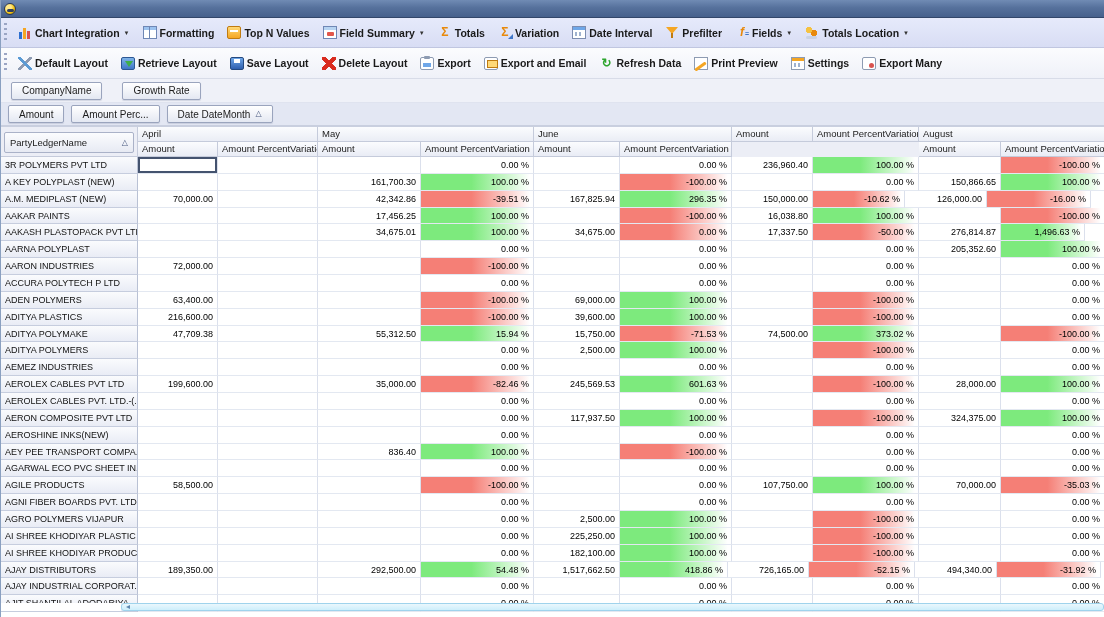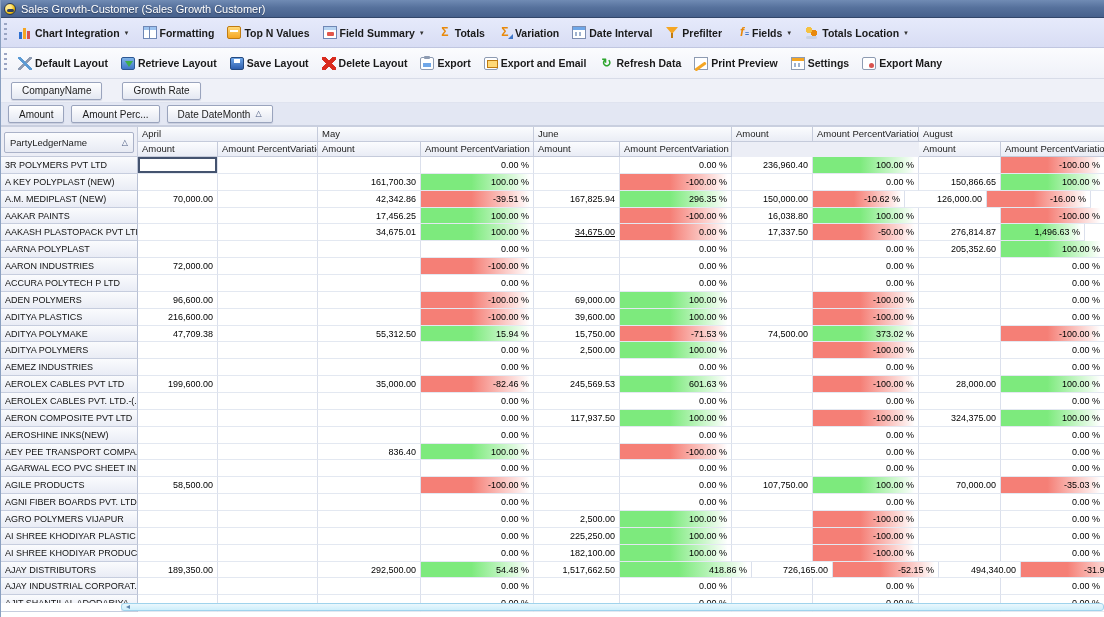--- a/index.html
+++ b/index.html
@@ -149,21 +149,20 @@
   .hscroll-bar{flex:1;background:linear-gradient(#eaf7fd,#cdeefb);border:1px solid #9fd3ec;border-radius:3px;position:relative;}
   .hscroll-bar::before{content:"";position:absolute;left:4px;top:1px;border-top:2.5px solid transparent;border-bottom:2.5px solid transparent;border-right:4px solid #5d87b0;}
 </style>
 </head>
 <body>
 
 <div class="window">
 
   <div class="titlebar">
     <span class="title-icon"></span>
-    <span class="title-text">Sales Growth-Customer (Sales Growth Customer)</span>
   </div>
 
   <div class="toolbar toolbar-1" id="toolbar1">
     <span class="grip"></span>
   <div class="tb-item">
         <span class="ic ic-chart"></span>
         <span class="lbl">Chart Integration</span>
         <span class="dd">▼</span>
       </div>
       <div class="tb-item">
@@ -368,21 +367,21 @@
           <div class="cell pct pos" style="width: 106px;">100.00 %</div>
           <div class="cell amt" style="width: 82px;"></div>
           <div class="cell pct neg" style="width: 104px;">-100.00 %</div>
         </div>
         <div class="grid-row">
           <div class="name-cell">AAKASH PLASTOPACK PVT LTD</div>
           <div class="cell amt" style="width: 80px;"></div>
           <div class="cell pct" style="width: 100px;"></div>
           <div class="cell amt" style="width: 103px;">34,675.01</div>
           <div class="cell pct pos" style="width: 113px;">100.00 %</div>
-          <div class="cell amt" style="width: 86px; text-decoration: underline;">34,675.00</div>
+          <div class="cell amt" style="width: 86px;">34,675.00</div>
           <div class="cell pct neg" style="width: 112px;">0.00 %</div>
           <div class="cell amt" style="width: 81px;">17,337.50</div>
           <div class="cell pct neg" style="width: 106px;">-50.00 %</div>
           <div class="cell amt" style="width: 82px;">276,814.87</div>
           <div class="cell pct pos" style="width: 84px;">1,496.63 %</div>
         </div>
         <div class="grid-row">
           <div class="name-cell">AARNA POLYPLAST</div>
           <div class="cell amt" style="width: 80px;"></div>
           <div class="cell pct" style="width: 100px;"></div>
@@ -416,21 +415,21 @@
           <div class="cell pct" style="width: 113px;">0.00 %</div>
           <div class="cell amt" style="width: 86px;"></div>
           <div class="cell pct" style="width: 112px;">0.00 %</div>
           <div class="cell amt" style="width: 81px;"></div>
           <div class="cell pct" style="width: 106px;">0.00 %</div>
           <div class="cell amt" style="width: 82px;"></div>
           <div class="cell pct" style="width: 104px;">0.00 %</div>
         </div>
         <div class="grid-row">
           <div class="name-cell">ADEN POLYMERS</div>
-          <div class="cell amt" style="width: 80px;">96,600.00</div>
+          <div class="cell amt" style="width: 80px;">63,400.00</div>
           <div class="cell pct" style="width: 100px;"></div>
           <div class="cell amt" style="width: 103px;"></div>
           <div class="cell pct neg" style="width: 113px;">-100.00 %</div>
           <div class="cell amt" style="width: 86px;">69,000.00</div>
           <div class="cell pct pos" style="width: 112px;">100.00 %</div>
           <div class="cell amt" style="width: 81px;"></div>
           <div class="cell pct neg" style="width: 106px;">-100.00 %</div>
           <div class="cell amt" style="width: 82px;"></div>
           <div class="cell pct" style="width: 104px;">0.00 %</div>
         </div>
@@ -629,21 +628,21 @@
           <div class="cell amt" style="width: 82px;"></div>
           <div class="cell pct" style="width: 104px;">0.00 %</div>
         </div>
         <div class="grid-row">
           <div class="name-cell">AJAY DISTRIBUTORS</div>
           <div class="cell amt" style="width: 80px;">189,350.00</div>
           <div class="cell pct" style="width: 100px;"></div>
           <div class="cell amt" style="width: 103px;">292,500.00</div>
           <div class="cell pct pos" style="width: 113px;">54.48 %</div>
           <div class="cell amt" style="width: 86px;">1,517,662.50</div>
-          <div class="cell pct pos" style="width: 132px;">418.86 %</div>
+          <div class="cell pct pos" style="width: 108px;">418.86 %</div>
           <div class="cell amt" style="width: 81px;">726,165.00</div>
           <div class="cell pct neg" style="width: 106px;">-52.15 %</div>
           <div class="cell amt" style="width: 82px;">494,340.00</div>
           <div class="cell pct neg" style="width: 104px;">-31.92 %</div>
         </div>
         <div class="grid-row">
           <div class="name-cell">AJAY INDUSTRIAL CORPORAT...</div>
           <div class="cell amt" style="width: 80px;"></div>
           <div class="cell pct" style="width: 100px;"></div>
           <div class="cell amt" style="width: 103px;"></div>

